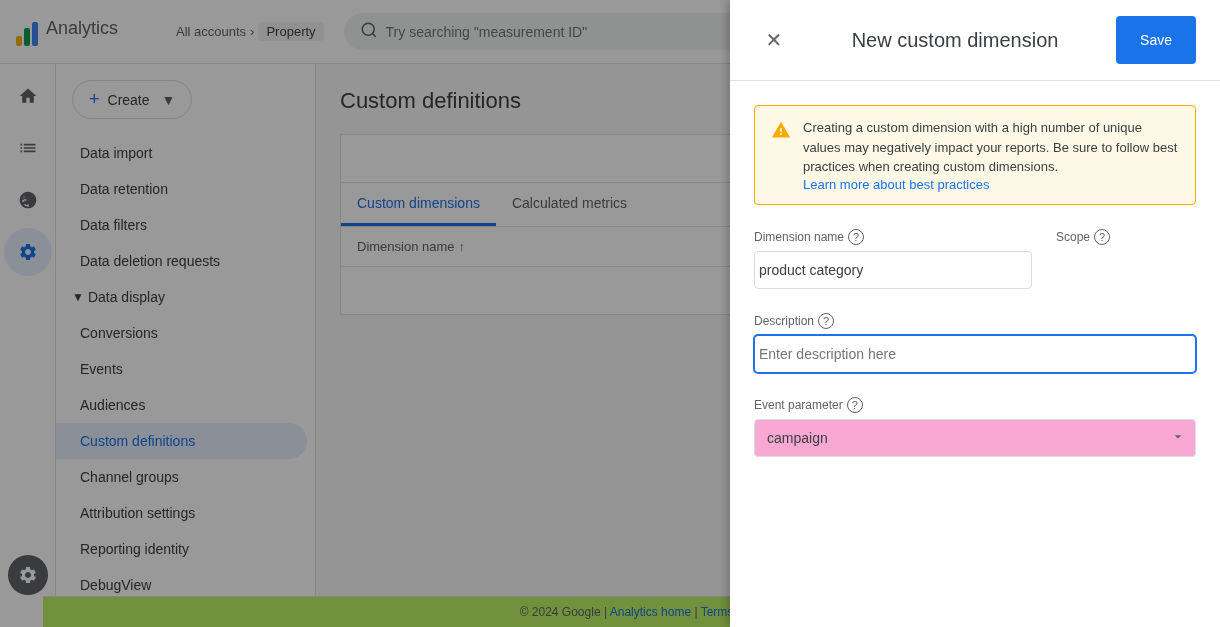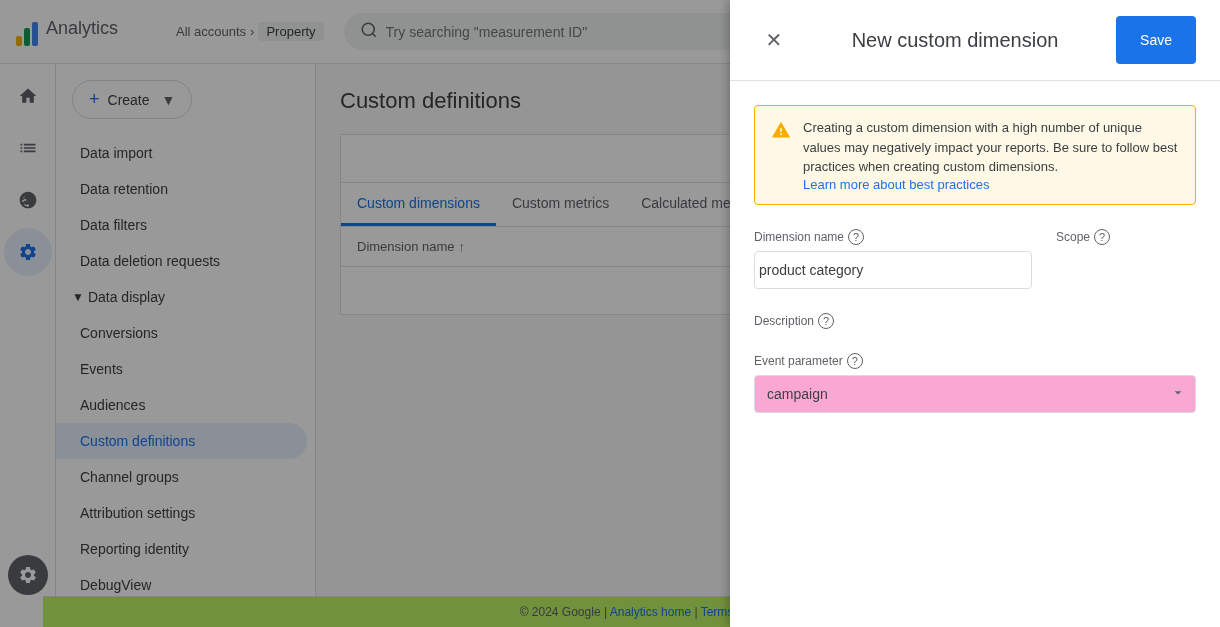--- a/index.html
+++ b/index.html
@@ -549,23 +549,20 @@
           </span>
           <span style="color:#5f6368; font-size:14px;">Search</span>
         </div>
       </div>
 
       <div class="tabs-bar">
         <div class="tab-item active">
           <span>Custom dimensions</span>
         </div>
         <div class="tab-item">
-          <span>Custom metrics</span>
-        </div>
-        <div class="tab-item">
           <span>Calculated metrics</span>
         </div>
       </div>
 
       <div class="table-col-headers">
         <div class="col-header">
           <span>Dimension name</span>
           <span>↑</span>
         </div>
         <div class="col-header">
@@ -630,20 +627,21 @@
             <span class="help-icon">?</span>
           </div>
         </div>
       </div>
 
       <div class="form-group" style="margin-bottom:24px;">
         <div class="form-label">
           <span>Description</span>
           <span class="help-icon">?</span>
         </div>
+        <input type="text" class="form-input focused" placeholder="Enter description here" style="">
       </div>
 
       <div class="form-group">
         <div class="form-label">
           <span>Event parameter</span>
           <span class="help-icon">?</span>
         </div>
         <div class="form-select-container">
           <select class="form-select">
             <option>campaign</option>

